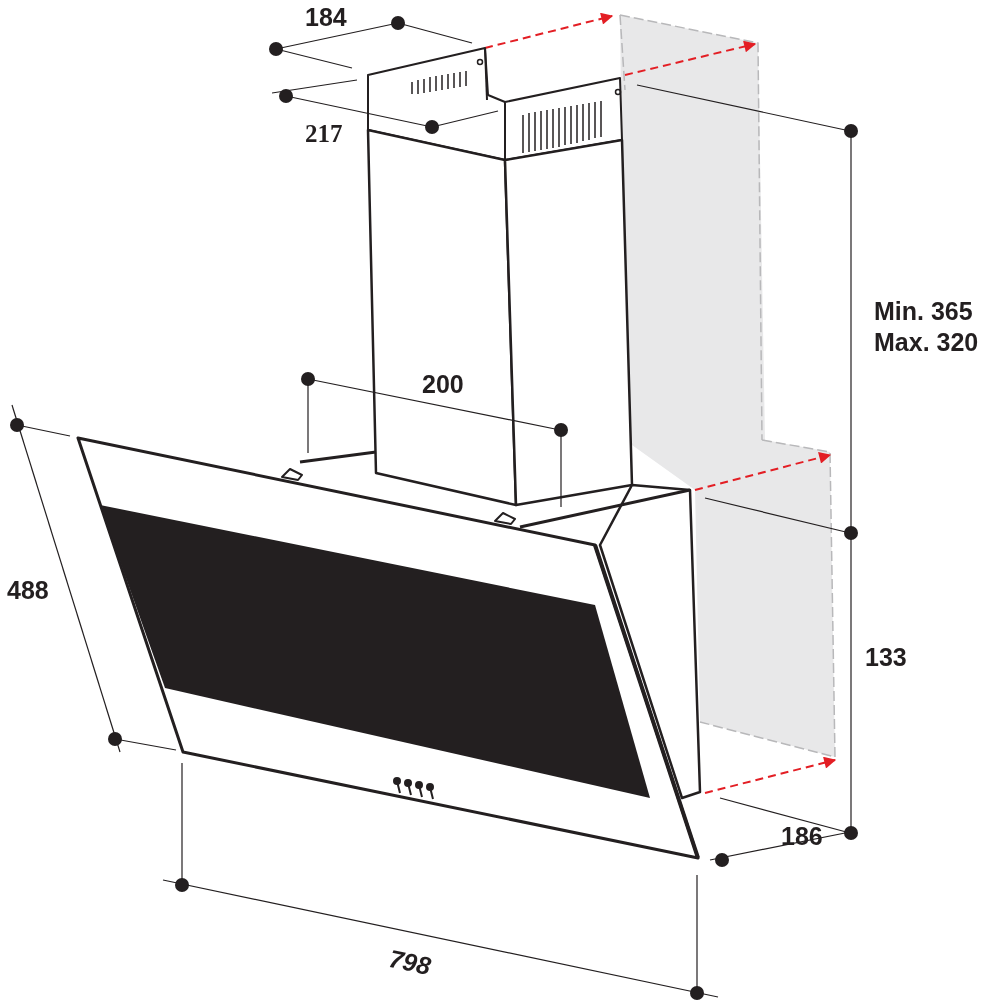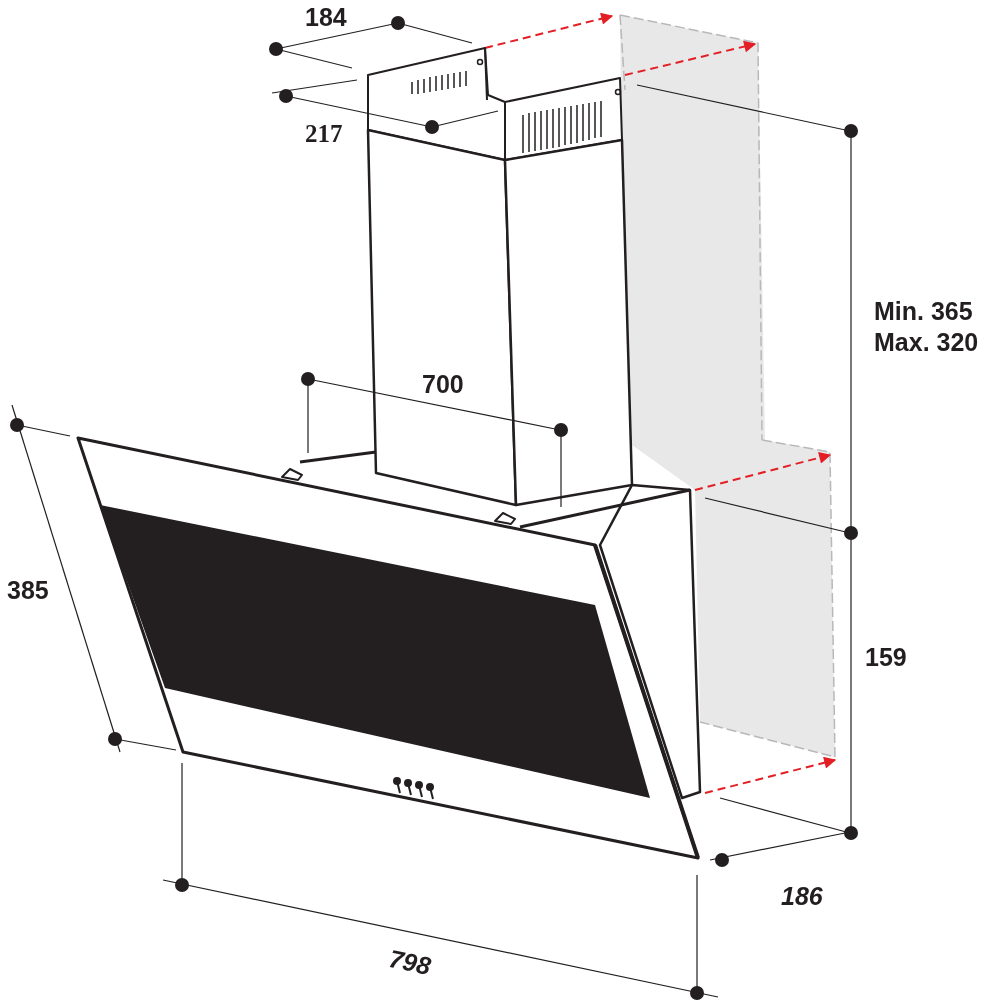--- a/index.html
+++ b/index.html
@@ -137,17 +137,17 @@
     <circle cx="697" cy="993" r="7"></circle>
   </g>
 </svg>
 
 <div class="lbl big" style="left:305px;top:5px;">184</div>
 <div class="lbl big" style="left:305px;top:121px;font-family:Liberation Serif, serif;">217</div>
 <div class="lbl big multiline" style="left:874px;top:296px;line-height:31px;">
   <span>Min. 365</span>
   <span>Max. 320</span>
 </div>
-<div class="lbl big" style="left:422px;top:372px;">700</div>
-<div class="lbl big" style="left:7px;top:578px;">385</div>
-<div class="lbl big" style="left:865px;top:645px;">159</div>
-<div class="lbl big" style="left:781px;top:884px;font-style:italic;">186</div>
+<div class="lbl big" style="left:422px;top:372px;">200</div>
+<div class="lbl big" style="left:7px;top:578px;">488</div>
+<div class="lbl big" style="left:865px;top:645px;">133</div>
+<div class="lbl big" style="left:781px;top:824px;">186</div>
 <div class="lbl big italic" style="left:389px;top:950px;transform:rotate(12deg);">798</div>
 
 </body></html>

